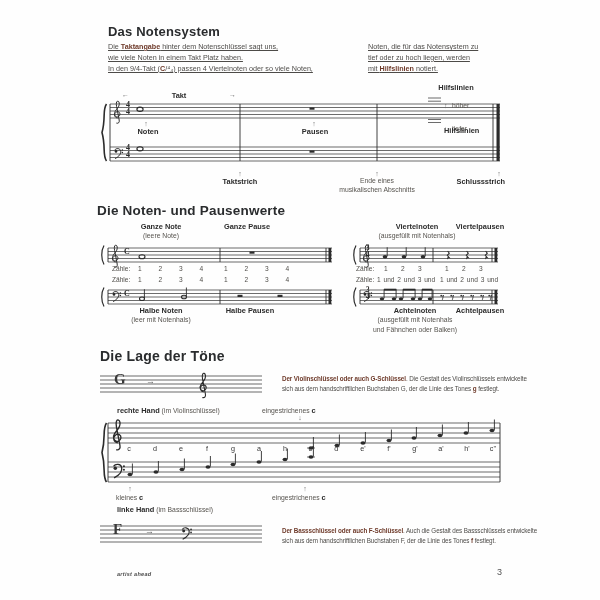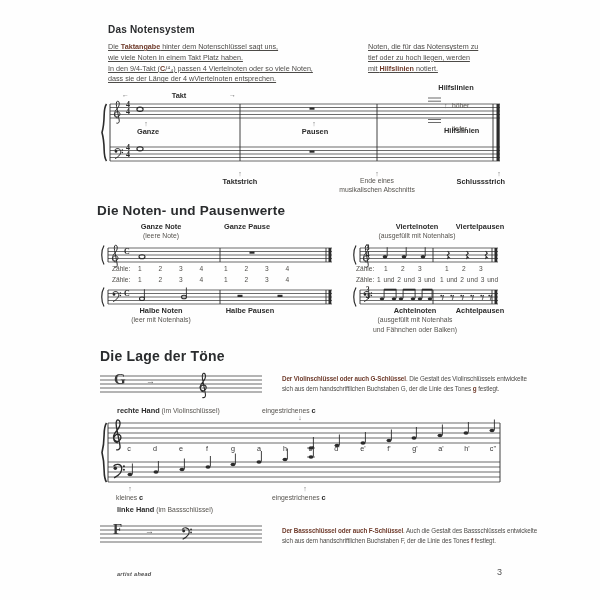--- a/index.html
+++ b/index.html
@@ -1,21 +1,21 @@
 <!DOCTYPE html>
 <html><head>
 <meta charset="utf-8">
 <style>
   html,body{margin:0;padding:0;background:#ddd;}
   .page{position:relative;width:600px;height:600px;background:#fefefe;
         font-family:"Liberation Sans",sans-serif;overflow:hidden;margin:0 auto;}
   .abs{position:absolute;white-space:nowrap;}
   .c{transform:translateX(-50%);}
   .r{transform:translateX(-100%);}
-  .h1{font-size:10px;font-weight:bold;color:#2a2c2e;letter-spacing:.2px;}
+  .h1{font-size:13px;font-weight:bold;color:#2a2c2e;letter-spacing:.2px;}
   .body7{font-size:7.2px;line-height:10.8px;color:#4d4b48;text-decoration:underline;}
   .body6{font-size:6.3px;line-height:10.2px;color:#4d4b48;letter-spacing:-.1px;}
   .bacc{font-weight:bold;color:#6e3a2a;}
   .bblk{font-weight:bold;color:#2d2d2d;}
   .lbl{font-size:7.4px;font-weight:bold;color:#2c2c2c;}
   .sub{font-size:6.8px;color:#57544f;}
   .cnt{font-size:6.6px;color:#504e4a;}
   .ws15{word-spacing:15px;}
   .ws11{word-spacing:11.5px;}
   .ws1{word-spacing:1px;}
@@ -37,21 +37,20 @@
 <body>
 
 <div class="page">
 
   <div class="abs h1" style="left:108px;top:24px">Das Notensystem</div>
 
   <div class="abs body7" style="left:108px;top:42px">
     <div><span>Die </span><span class="bacc">Taktangabe</span><span> hinter dem Notenschlüssel sagt uns,</span></div>
     <div>wie viele Noten in einem Takt Platz haben.</div>
     <div><span>In den 9/4-Takt (</span><span class="bacc">C</span><span>/⁴₄) passen 4 Viertelnoten oder so viele Noten,</span></div>
-    <div>dass sie der Länge der 4 wViertelnoten entsprechen.</div>
   </div>
 
   <div class="abs body7" style="left:368px;top:42px">
     <div>Noten, die für das Notensystem zu</div>
     <div>tief oder zu hoch liegen, werden</div>
     <div><span>mit </span><span class="bacc">Hilfslinien</span><span> notiert.</span></div>
   </div>
 
   <svg class="staff" style="left:100px;top:90px" width="405" height="100" viewBox="0 0 405 100">
     <defs>
@@ -116,21 +115,21 @@
   <div class="abs" style="left:122px;top:91px;width:114px;display:flex;justify-content:space-between;align-items:flex-start">
     <span class="ar">←</span>
     <span class="lbl">Takt</span>
     <span class="ar">→</span>
   </div>
   <div class="abs lbl c" style="left:456px;top:83px">Hilfslinien</div>
   <div class="abs" style="left:444px;top:94px">
     <span class="ar">↑</span> <span class="sub">höher</span>
   </div>
   <div class="abs ar c" style="left:146px;top:120px">↑</div>
-  <div class="abs lbl c" style="left:148px;top:127px">Ganze</div>
+  <div class="abs lbl c" style="left:148px;top:127px">Noten</div>
   <div class="abs ar c" style="left:314px;top:120px">↑</div>
   <div class="abs lbl c" style="left:315px;top:127px">Pausen</div>
   <div class="abs" style="left:444px;top:117px">
     <span class="ar">↓</span> <span class="sub">tiefer</span>
   </div>
   <div class="abs lbl" style="left:444px;top:126px">Hilfslinien</div>
   <div class="abs ar c" style="left:240px;top:170px">↑</div>
   <div class="abs lbl c" style="left:240px;top:177px">Taktstrich</div>
   <div class="abs ar c" style="left:377px;top:170px">↑</div>
   <div class="abs sub c" style="left:377px;top:177px">Ende eines</div>

